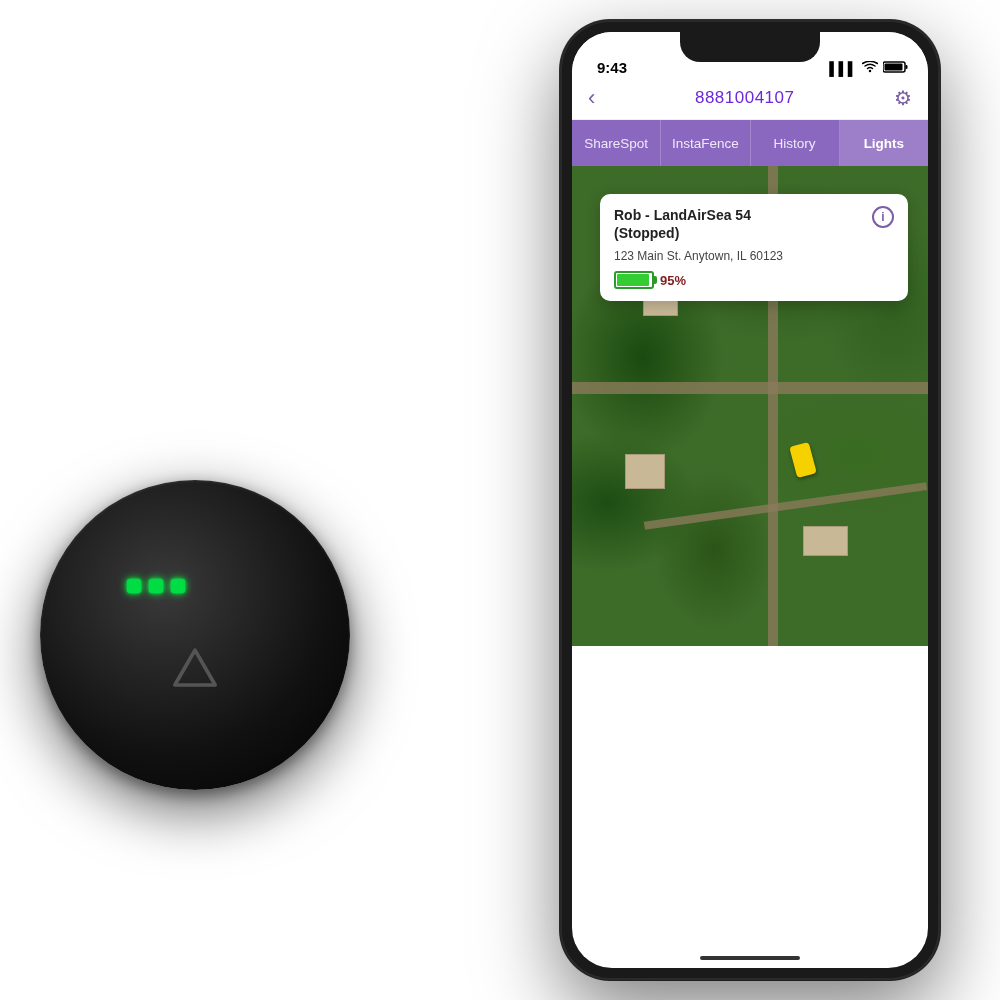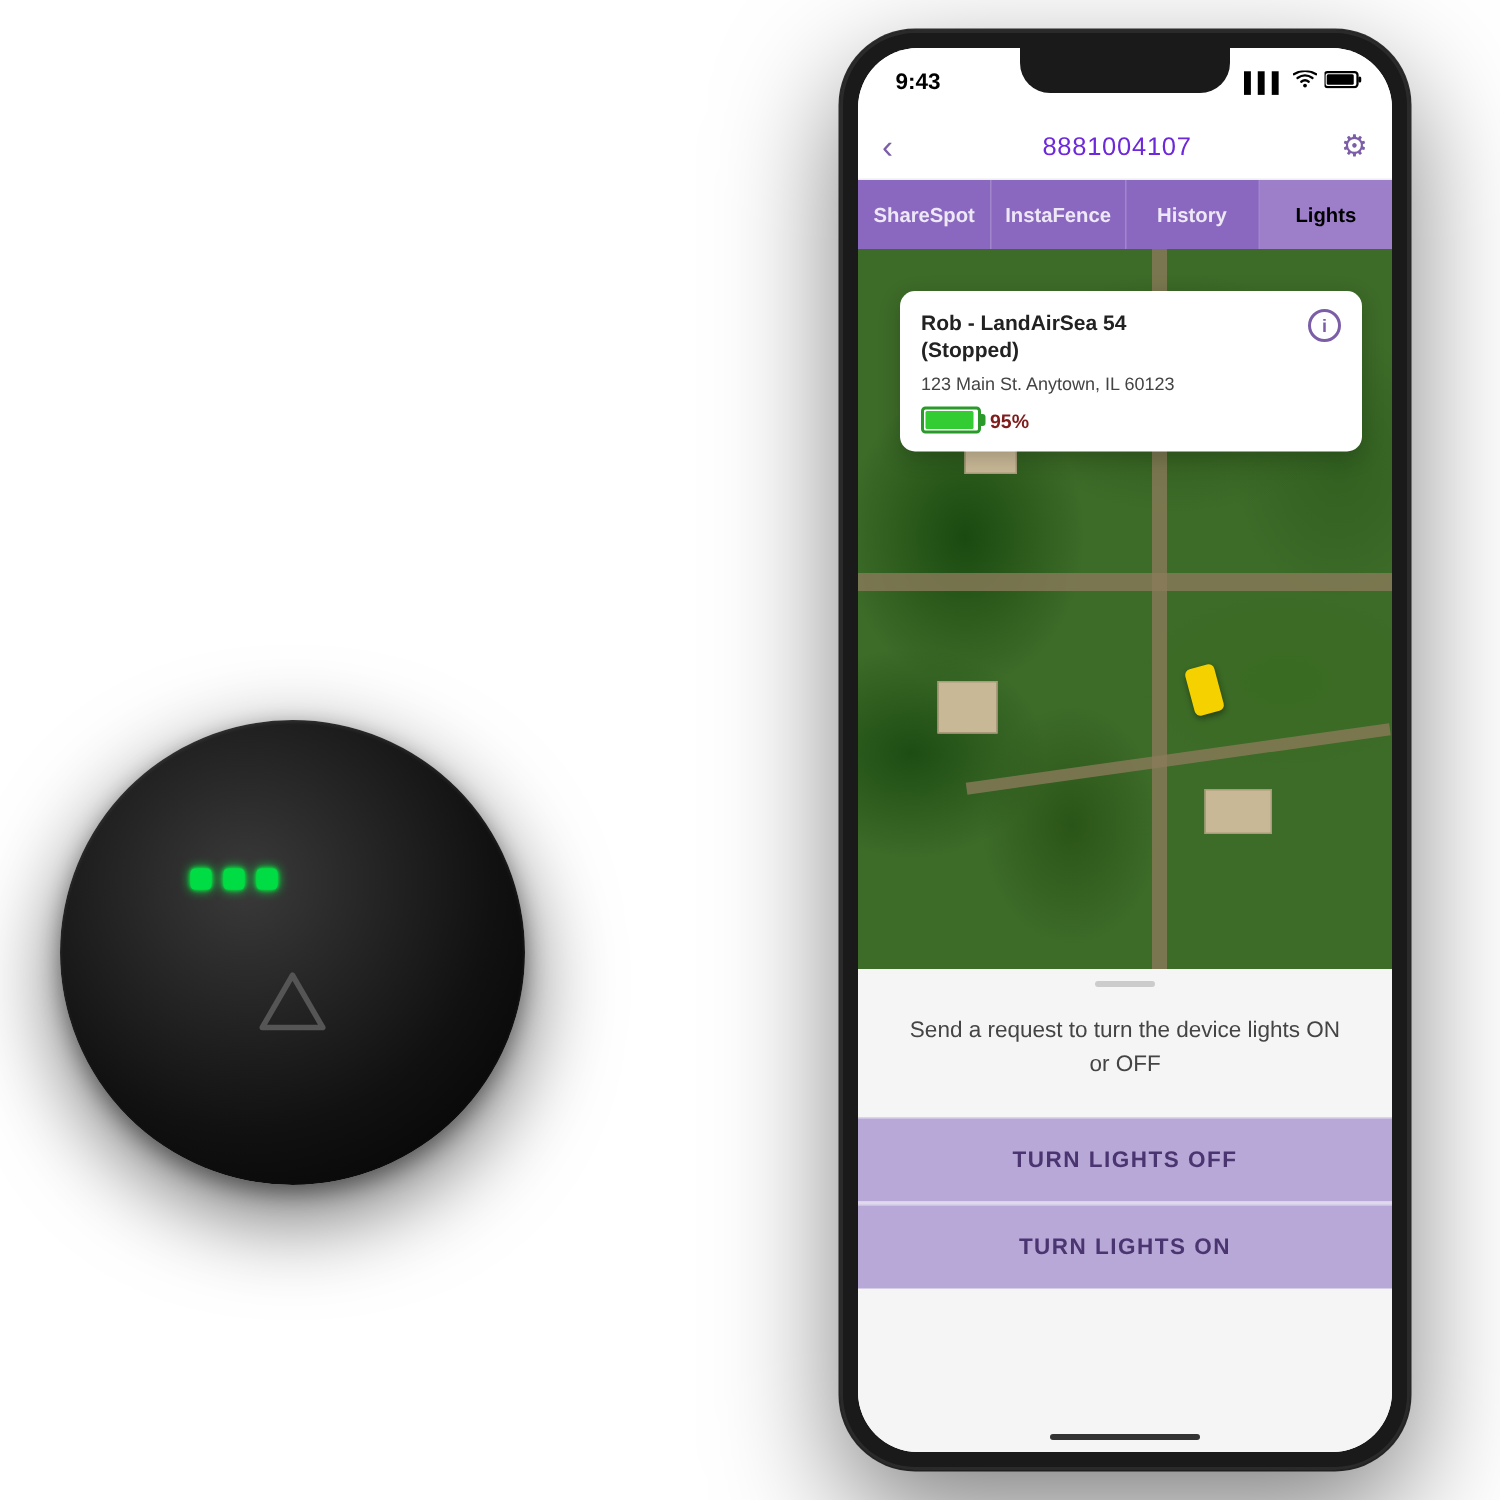--- a/index.html
+++ b/index.html
@@ -101,21 +101,21 @@
 
     
     .status-bar {
       position: absolute;
       top: 0;
       left: 0;
       right: 0;
       height: 44px;
       background: #fff;
       display: flex;
-      align-items: center;
+      align-items: flex-end;
       justify-content: space-between;
       padding: 0 20px;
       z-index: 9;
     }
 
     .status-time {
       font-size: 15px;
       font-weight: 600;
       color: #000;
       margin-left: 5px;
@@ -178,29 +178,29 @@
       z-index: 8;
     }
 
     .tab {
       flex: 1;
       display: flex;
       align-items: center;
       justify-content: center;
       color: rgba(255,255,255,0.85);
       font-size: 13.5px;
-      font-weight: 700;
+      font-weight: 400;
       border-right: 1px solid rgba(255,255,255,0.2);
       cursor: pointer;
     }
 
     .tab:last-child {
       border-right: none;
       background: rgba(255,255,255,0.15);
-      color: #000000;
+      color: #ffffff;
       font-weight: 700;
     }
 
     
     .map-area {
       position: absolute;
       top: 134px;
       left: 0;
       right: 0;
       height: 480px;
@@ -510,29 +510,18 @@
             <div class="popup-battery">
               <div class="battery-bar">
                 <div class="battery-fill"></div>
               </div>
               <span class="battery-pct">95%</span>
             </div>
           </div>
         </div>
       </div>
 
-      <div class="bottom-section">
-        <div class="bottom-drag"></div>
-        <div class="lights-message">Send a request to turn the device lights ON or OFF</div>
-        <div class="lights-btn">
-          <span class="lights-btn-text">TURN LIGHTS OFF</span>
-        </div>
-        <div style="height:2px; width:100%; background:#e0d8ec;"></div>
-        <div class="lights-btn">
-          <span class="lights-btn-text">TURN LIGHTS ON</span>
-        </div>
-      </div>
 
       <div class="home-indicator"></div>
     </div>
   </div>
 
 </div>
 
 </body></html>

